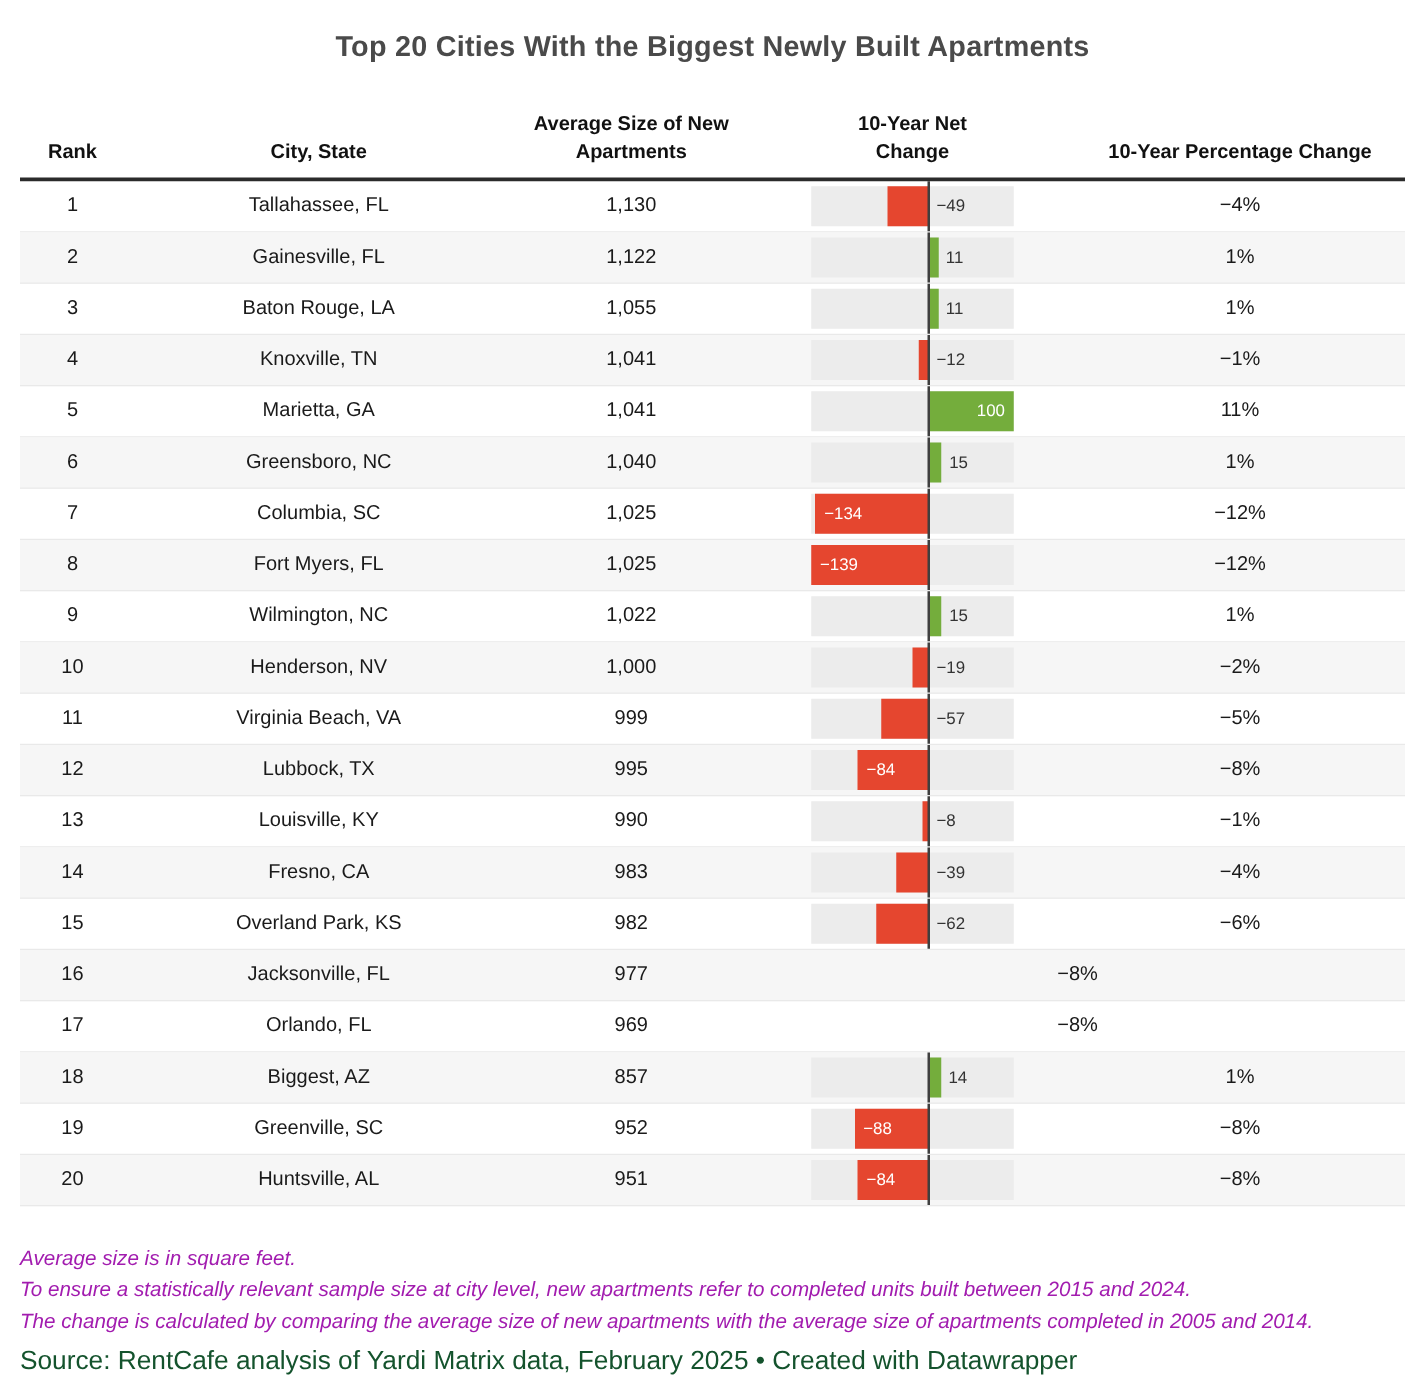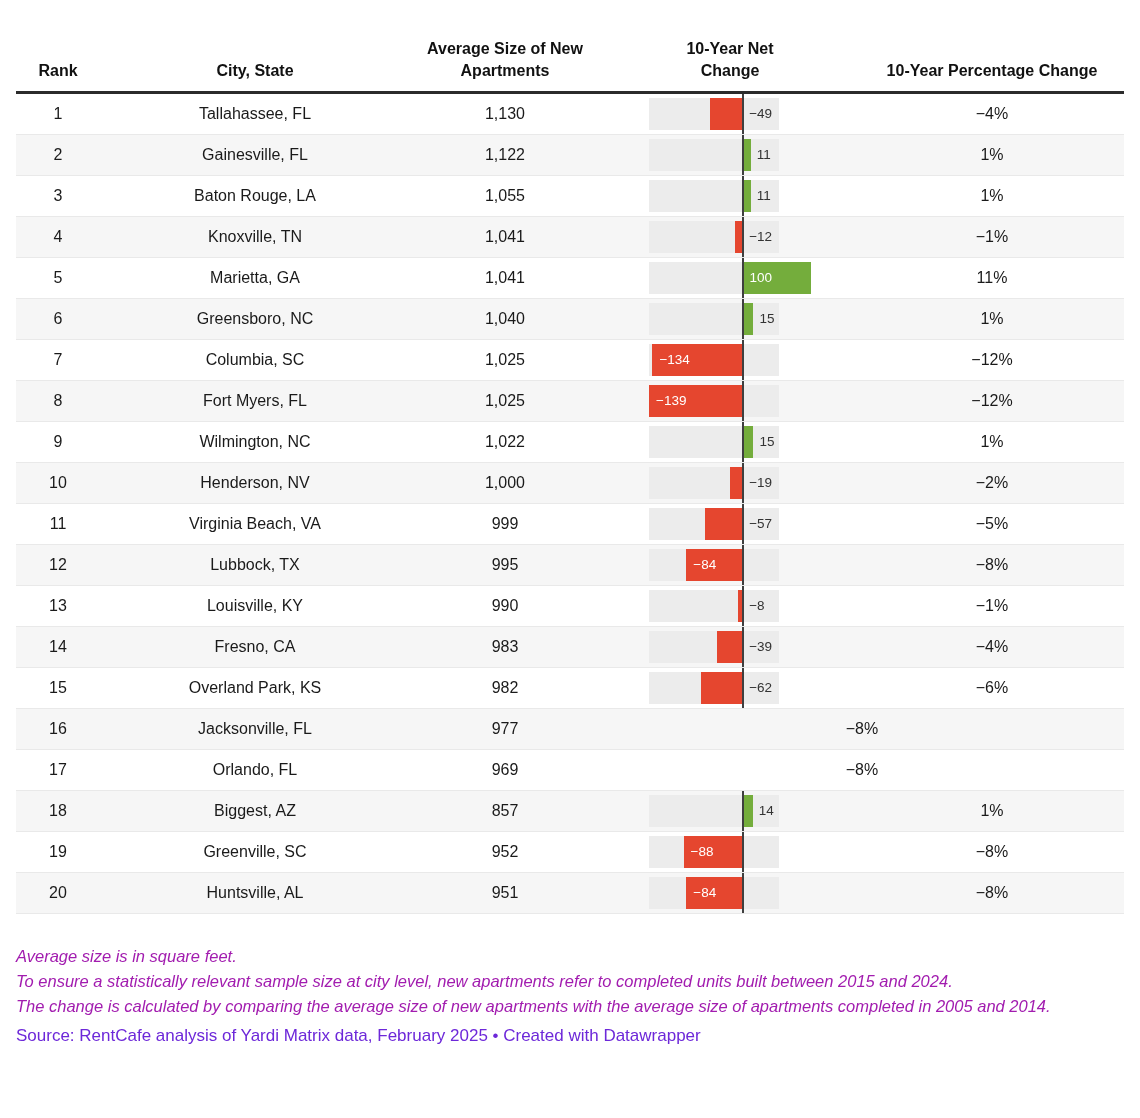--- a/index.html
+++ b/index.html
@@ -30,48 +30,49 @@
   .hdr-wrap-size{display:inline-block;max-width:180px;}
   .hdr-wrap-net{display:inline-block;max-width:115px;}
   
   .trow{
     display:flex;align-items:center;height:40px;font-size:16px;
     border-bottom:1px solid #e9e9e9;position:relative;
   }
   .trow.alt{background:#f6f6f6;}
   .bar-cell{position:relative;width:260px;height:40px;}
   .bar-track{
-    position:absolute;left:49px;top:4px;width:130px;height:32px;
+    position:absolute;left:49px;top:4px;width:162px;height:32px;
     background:var(--track,#ececec);
   }
   .zero-line{
     position:absolute;top:0;bottom:0;width:2px;
     background:var(--zero,#3f3f3f);
   }
   .bar{position:absolute;top:0;height:32px;}
   .bar.neg{background:var(--neg,#e5462f);}
   .bar.pos{background:var(--pos,#74ad3c);}
   .bar-label{
     position:absolute;top:0;height:32px;line-height:32px;
     font-size:13.5px;color:#333;white-space:nowrap;
   }
   .bar-label.inside{color:#ffffff;}
   
   .notes{
     margin-top:30px;font-style:italic;font-size:16.5px;color:#a21caf;
     line-height:1.5;
   }
   .notes p{margin:0;}
-  .source{margin-top:8px;font-size:17px;color:#6d28d9;}
+  .source{margin-top:8px;font-size:21px;color:#14532d;}
 </style>
 </head>
 <body style="--pos: #74ad3c; --neg: #e5462f; --track: #ececec; --zero: #3f3f3f;">
 
 <div class="container">
 
+  <div class="title">Top 20 Cities With the Biggest Newly Built Apartments</div>
 
   <div class="thead">
     <div class="col col-rank">Rank</div>
     <div class="col col-city">City, State</div>
     <div class="col col-size"><span class="hdr-wrap-size">Average Size of New Apartments</span></div>
     <div class="col col-bar"><span class="hdr-wrap-net">10-Year Net Change</span></div>
     <div class="col col-pct">10-Year Percentage Change</div>
   </div>
 
   <div id="tbody">

